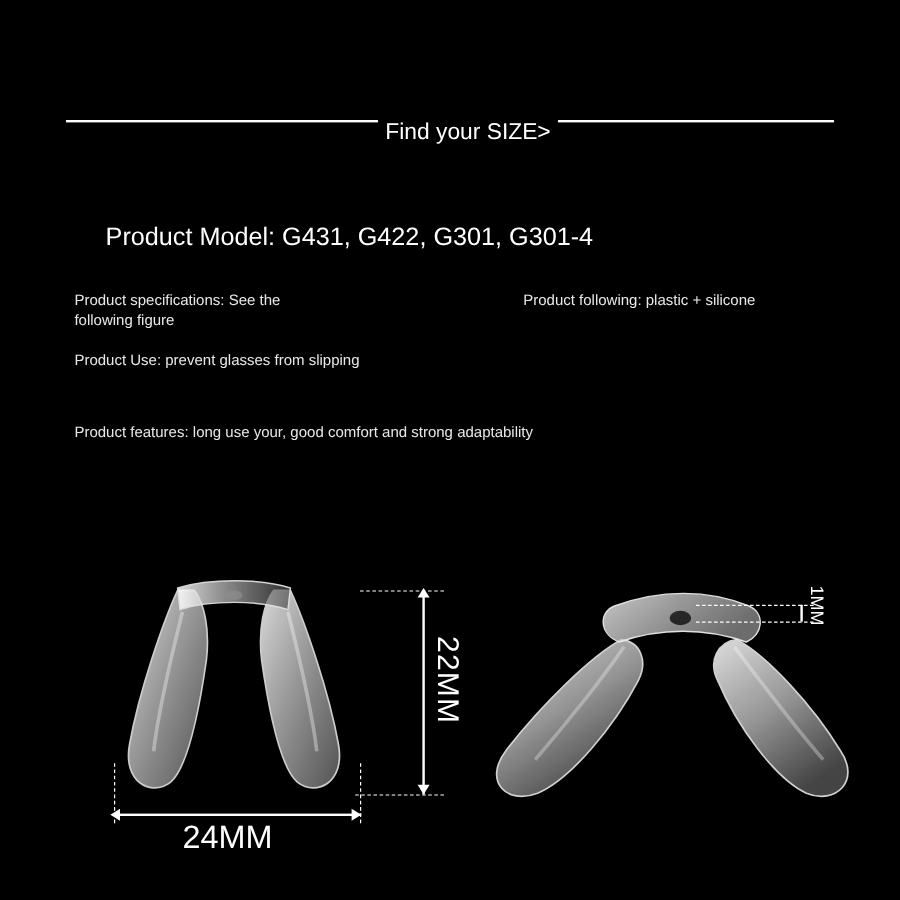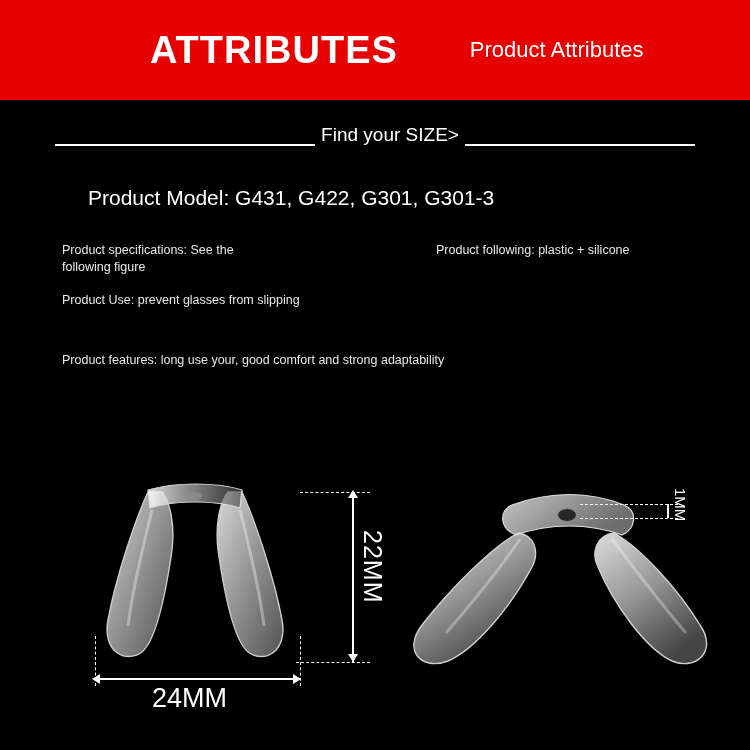--- a/index.html
+++ b/index.html
@@ -43,21 +43,21 @@
     line-height: 1;
   }
 
   
   .size-bar {
     position: absolute;
     left: 0; top: 100px;
     width: 750px;
     height: 46px;
     display: flex;
-    align-items: flex-end;
+    align-items: flex-start;
     justify-content: center;
   }
   .size-rule {
     height: 2px;
     background: #ffffff;
     flex: 0 0 auto;
   }
   .size-rule.left { width: 260px; margin-right: 6px; margin-left: 25px;}
   .size-rule.right { width: 230px; margin-left: 6px; margin-right: 25px;}
   .size-text {
@@ -160,33 +160,29 @@
     border-top: 5px solid transparent;
     border-bottom: 5px solid transparent;
     border-left: 8px solid #ffffff;
   }
 </style>
 </head>
 <body>
 
 <div class="page">
 
-  <div class="header">
-    <div class="header-title">ATTRIBUTES</div>
-    <div class="header-subtitle">Product Attributes</div>
-  </div>
 
   <div class="size-bar">
     <div class="size-rule left"></div>
     <div class="size-text">Find your SIZE&gt;</div>
     <div class="size-rule right"></div>
   </div>
 
   <div class="specs">
-    <div class="model-line">Product Model: G431, G422, G301, G301-3</div>
+    <div class="model-line">Product Model: G431, G422, G301, G301-4</div>
     <div class="spec-grid">
       <div class="spec spec-a">Product specifications: See the following figure</div>
       <div class="spec spec-b">Product following: plastic + silicone</div>
       <div class="spec spec-c">Product Use: prevent glasses from slipping</div>
       <div class="spec spec-d">Product features: long use your, good comfort and strong adaptability</div>
     </div>
   </div>
 
   <div class="product-area">
 

